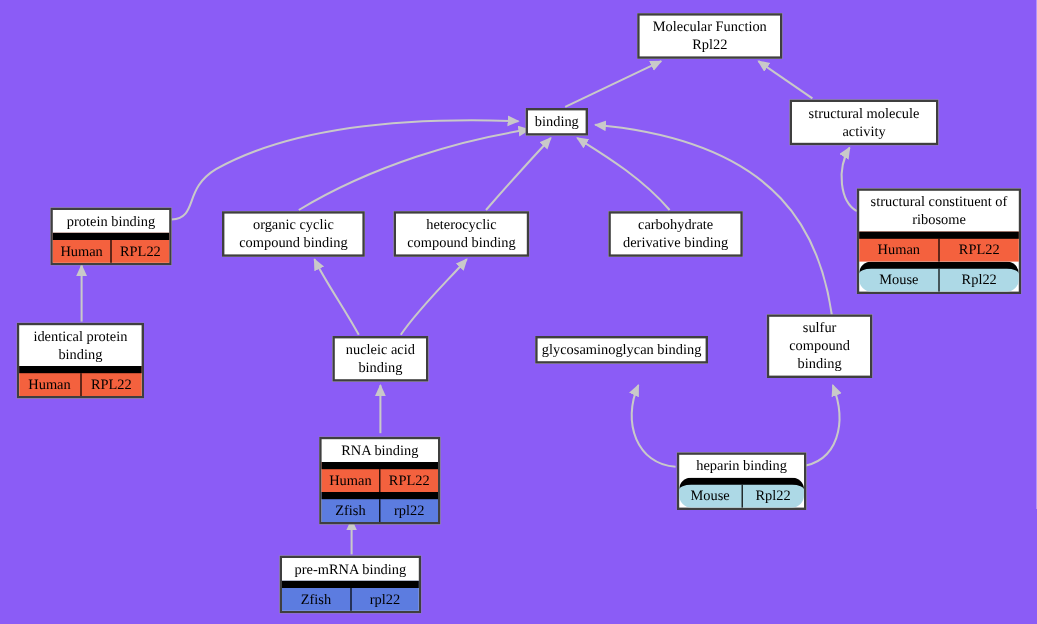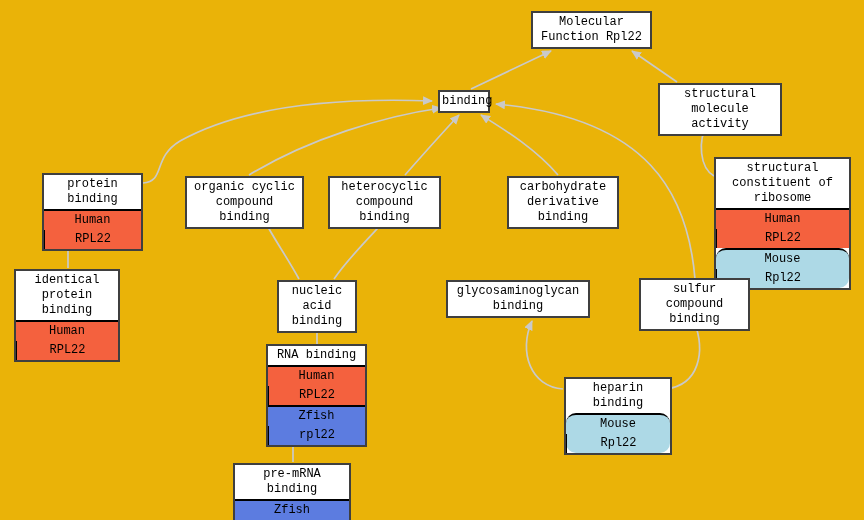--- a/index.html
+++ b/index.html
@@ -1,35 +1,35 @@
 <!DOCTYPE html>
 <html style="--human-fill: #f4613e; --zfish-fill: #5c7ce0; --mouse-fill: #add9e6; --edge: #c9c9c9; --node-border: #3f3f3f; --node-bg: #ffffff;"><head>
 <meta charset="utf-8">
 <style>
   html,body { margin:0; padding:0; background:#ffffff; }
   #canvas {
     position:relative; width:864px; height:520px;
-    font-family:Liberation Mono, monospace;
+    font-family:Liberation Serif, serif;
     color:#000;
-    background:#eab308;
+    background:#8b5cf6;
     overflow:hidden;
   }
   #edge-layer { position:absolute; left:0; top:0; width:864px; height:520px; }
   .edge { fill:none; stroke:var(--edge); stroke-width:1.7px; }
   .node {
     position:absolute;
     box-sizing:border-box;
     background:var(--node-bg);
     border:2px solid var(--node-border);
     font-size:12px;
     text-align:center;
     cursor:pointer;
   }
   .title { line-height:15px; padding:2px 2px; }
-  .row { display:flex; border-top:2px solid #000000;flex-direction:column; }
+  .row { display:flex; border-top:6px solid #000000; }
   .cell { flex:1; line-height:19px; padding:0 2px; }
   .cell + .cell { border-left:1px solid #000; }
   .row.human { background:var(--human-fill); }
   .row.zfish { background:var(--zfish-fill); }
   .row.mouse { background:var(--mouse-fill);border-radius:10px; }
 </style>
 </head>
 <body>
 
 <div id="canvas">
@@ -110,25 +110,25 @@
   </div>
 
   <div class="node" style="left:277px;top:280px;width:80px">
     <div class="title">nucleic acid binding</div>
   </div>
 
   <div class="node" style="left:446px;top:280px;width:144px">
     <div class="title">glycosaminoglycan binding</div>
   </div>
 
-  <div class="node" style="left:639px;top:278px;width:111px">
+  <div class="node" style="left:639px;top:262px;width:88px">
     <div class="title">sulfur compound binding</div>
   </div>
 
-  <div class="node" style="left:266px;top:344px;width:101px">
+  <div class="node" style="left:266px;top:364px;width:101px">
     <div class="title">RNA binding</div>
     <div class="row human">
       <div class="cell">Human</div>
       <div class="cell">RPL22</div>
     </div>
     <div class="row zfish">
       <div class="cell">Zfish</div>
       <div class="cell">rpl22</div>
     </div>
   </div>

